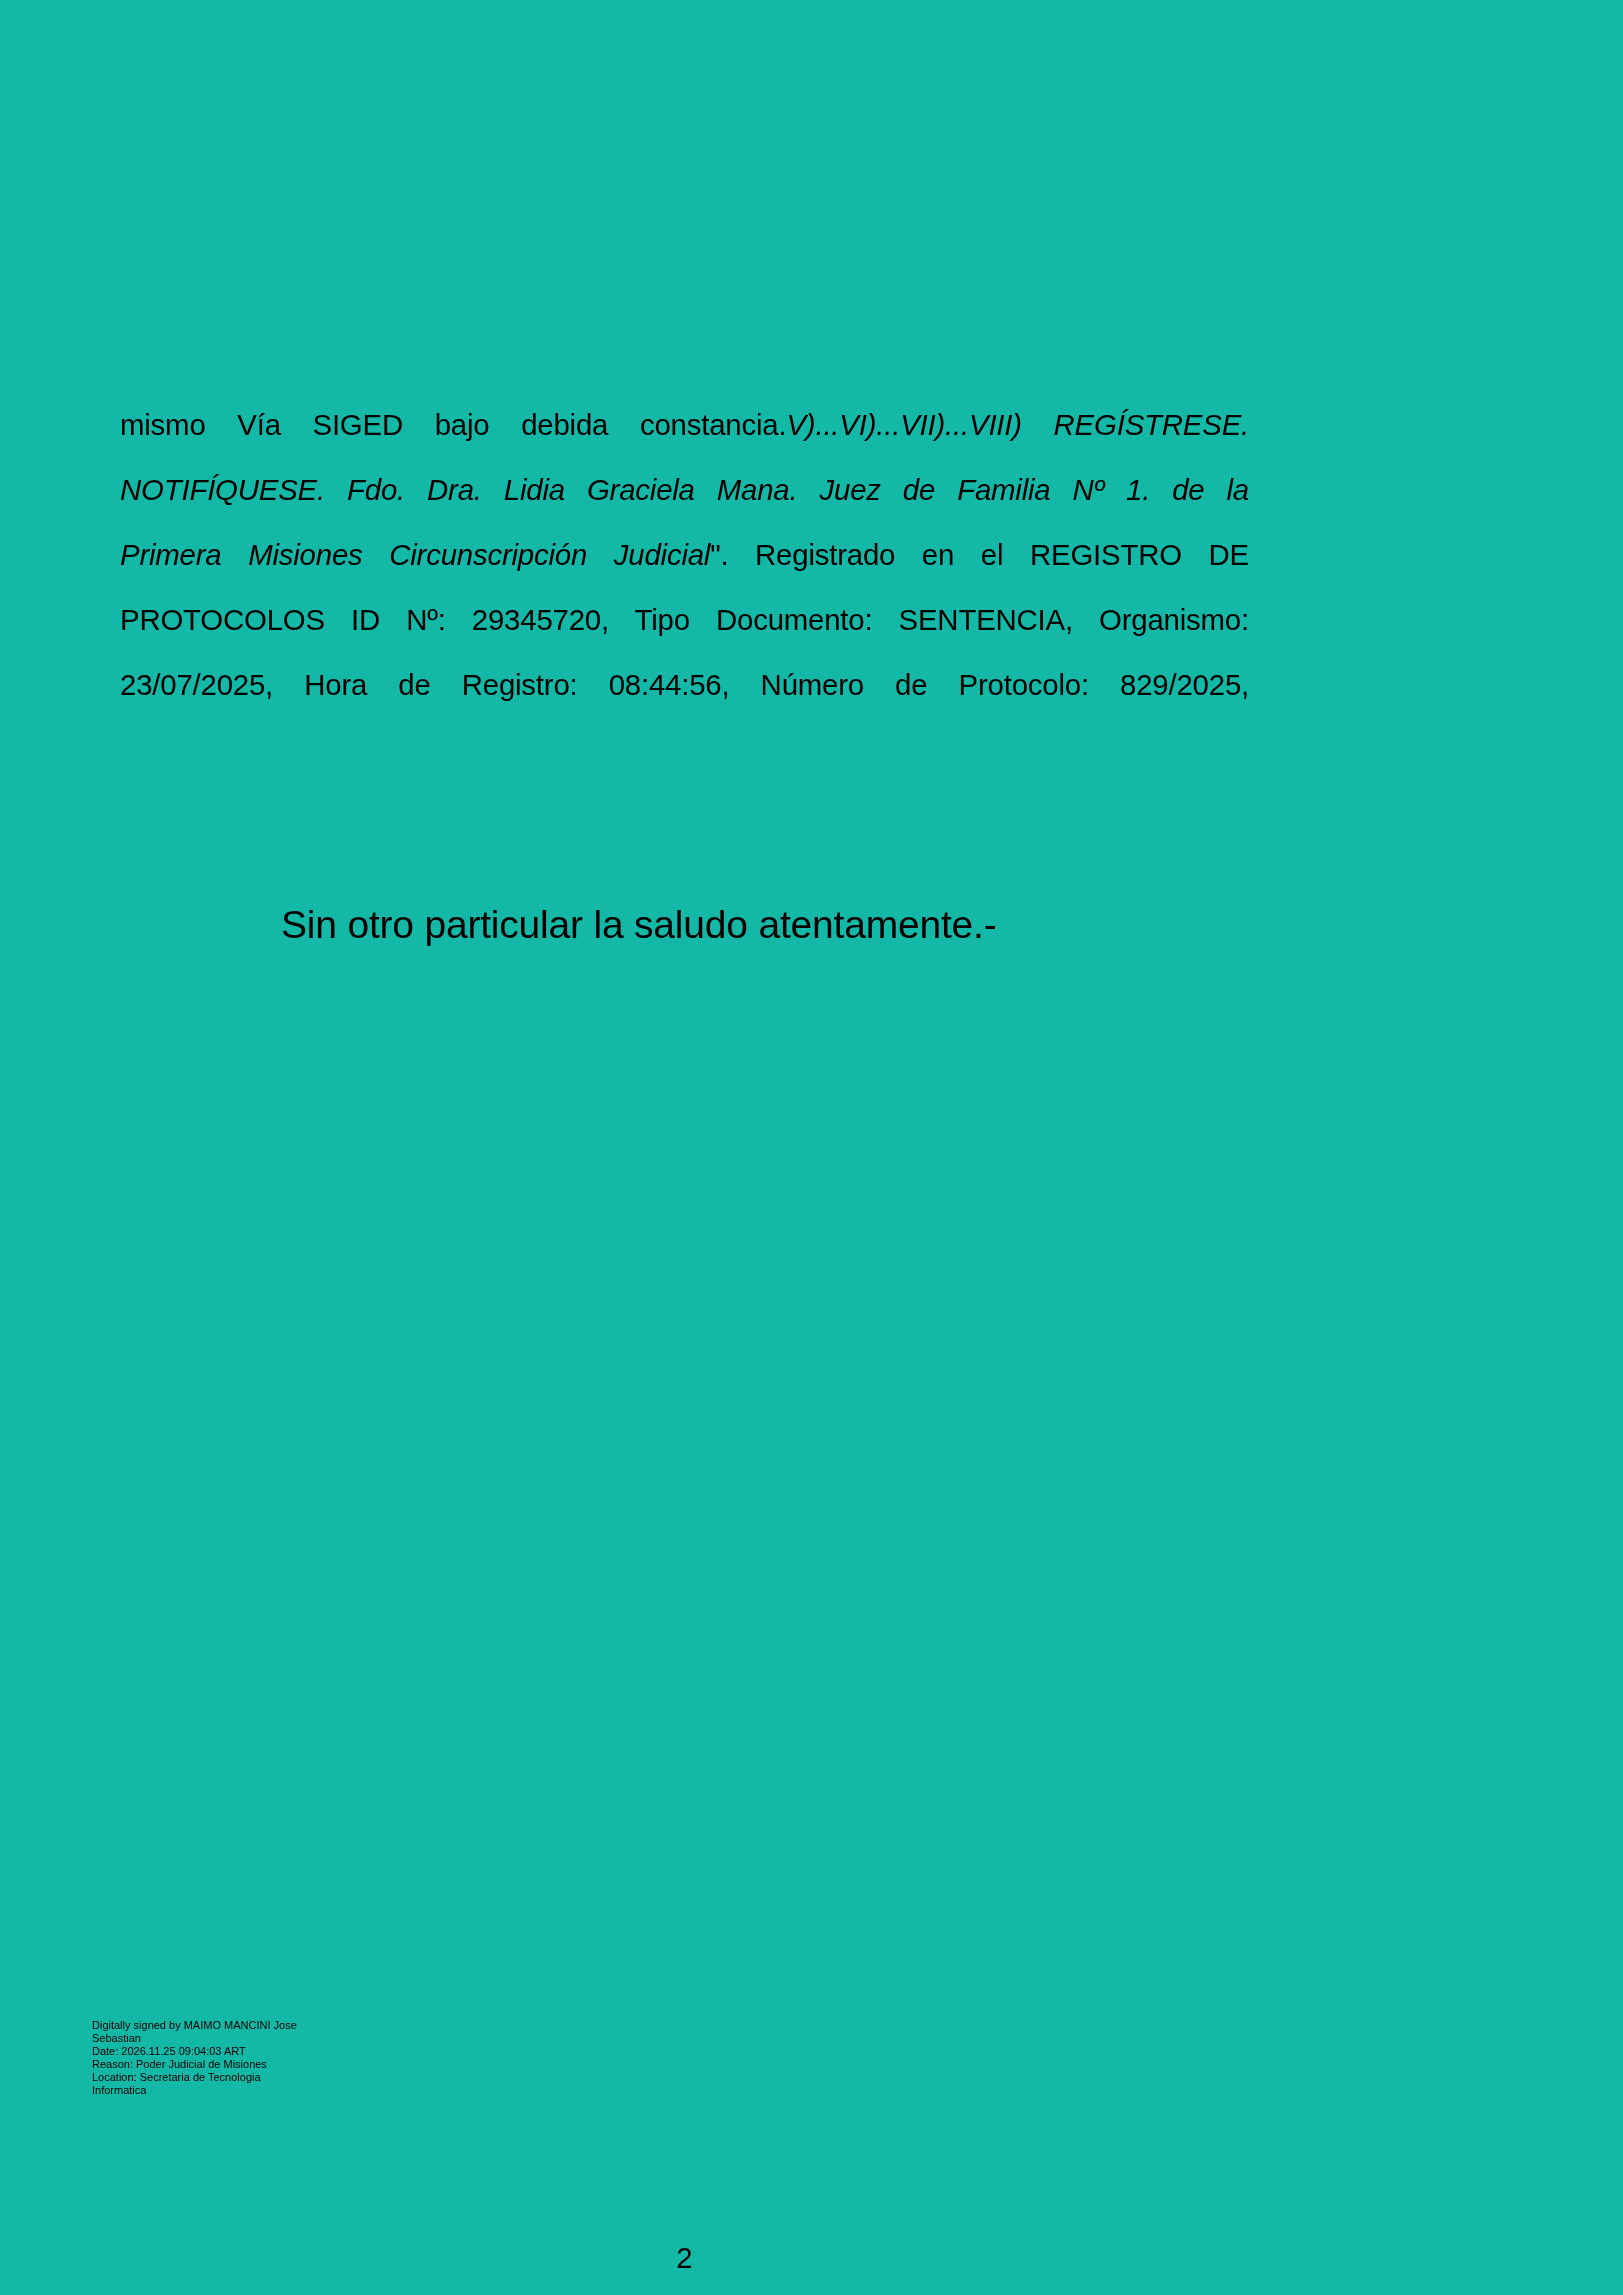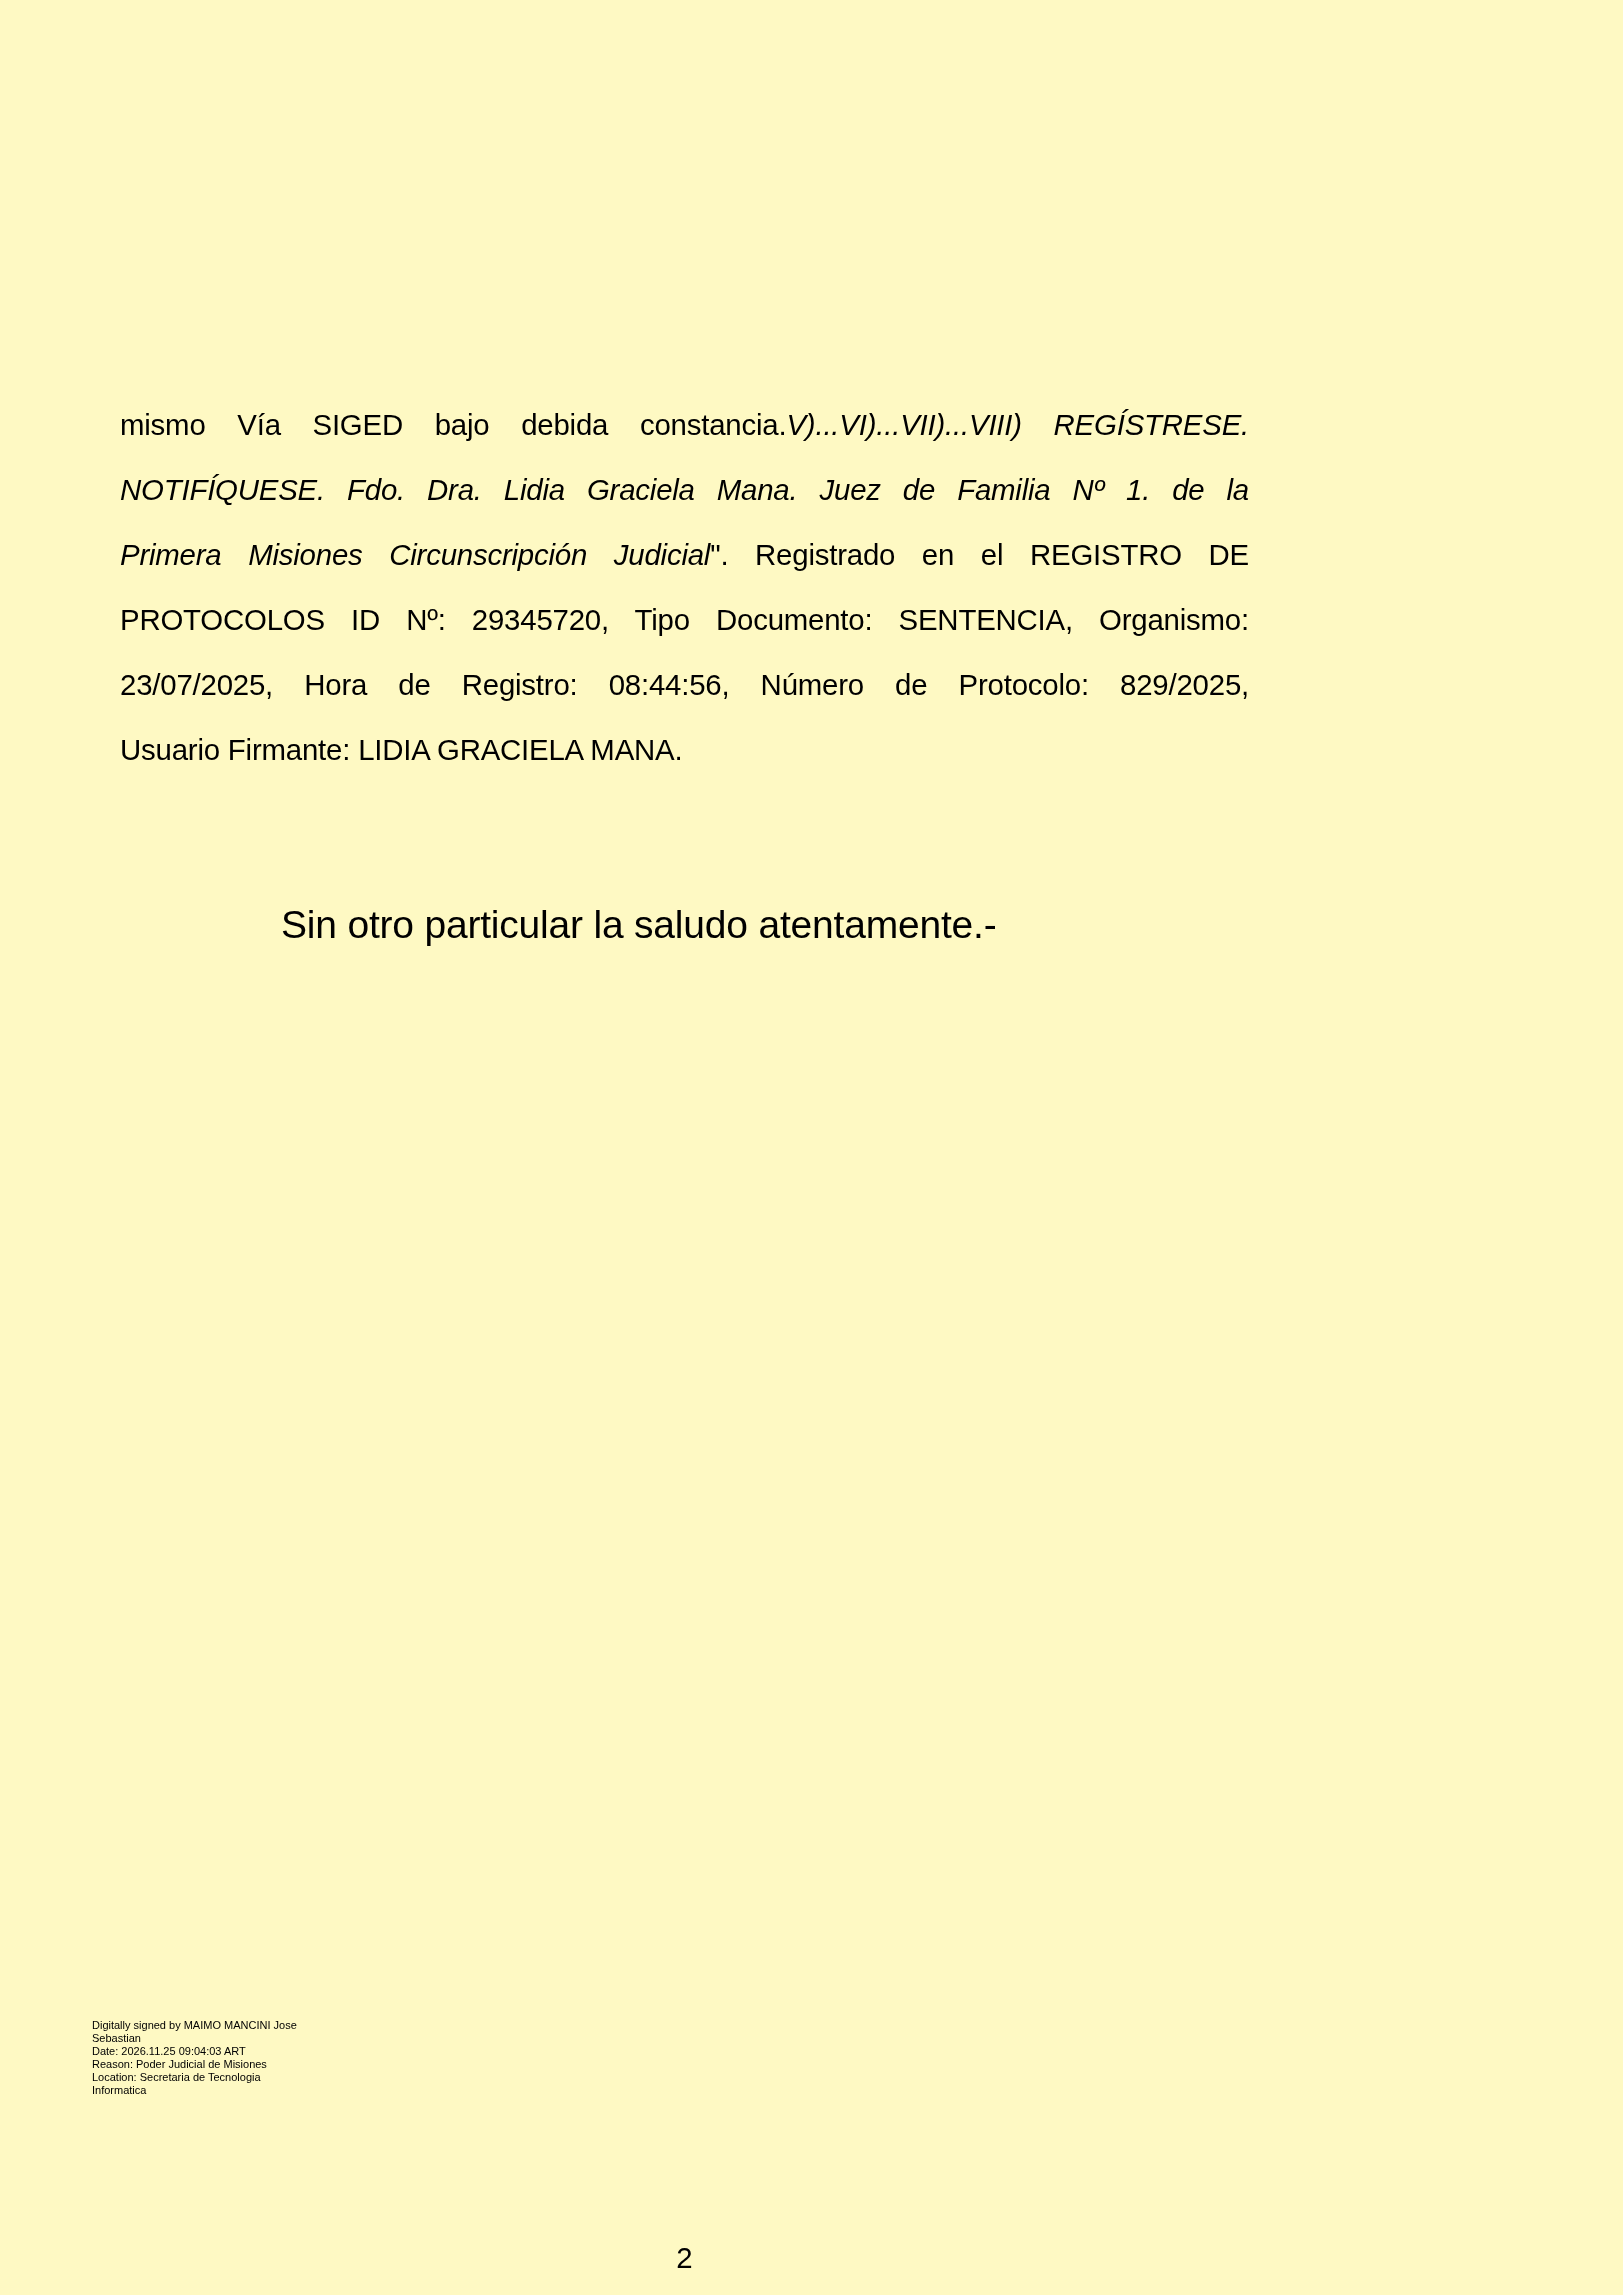--- a/index.html
+++ b/index.html
@@ -4,21 +4,21 @@
 <style>
   html, body {
     margin: 0;
     padding: 0;
     background: #ffffff;
   }
   .page {
     position: relative;
     width: 1623px;
     height: 2295px;
-    background: #fef9c3;
+    background: #14b8a6;
     color: #000000;
     font-family: "Liberation Sans", "DejaVu Sans", sans-serif;
     overflow: hidden;
   }
   .para {
     position: absolute;
     left: 120px;
     top: 392px;
     width: 1129px;
     font-size: 29.4px;
@@ -68,21 +68,20 @@
 <body>
 
 <main class="page">
 
   <section class="para">
     <div class="line just"><span>mismo Vía SIGED bajo debida constancia.</span><span class="it">V)...VI)...VII)...VIII) REGÍSTRESE.</span></div>
     <div class="line just"><span class="it">NOTIFÍQUESE. Fdo. Dra. Lidia Graciela Mana. Juez de Familia Nº 1. de la</span></div>
     <div class="line just"><span class="it">Primera Misiones Circunscripción Judicial</span><span>". Registrado en el REGISTRO DE</span></div>
     <div class="line just"><span>PROTOCOLOS ID Nº: 29345720, Tipo Documento: SENTENCIA, Organismo:</span></div>
     <div class="line just"><span>23/07/2025, Hora de Registro: 08:44:56, Número de Protocolo: 829/2025,</span></div>
-    <div class="line"><span>Usuario Firmante: LIDIA GRACIELA MANA.</span></div>
   </section>
 
   <div class="closing">Sin otro particular la saludo atentamente.-</div>
 
   <aside class="sig">
     <div>Digitally signed by MAIMO MANCINI Jose</div>
     <div>Sebastian</div>
     <div>Date: 2026.11.25 09:04:03 ART</div>
     <div>Reason: Poder Judicial de Misiones</div>
     <div>Location: Secretaria de Tecnologia</div>

